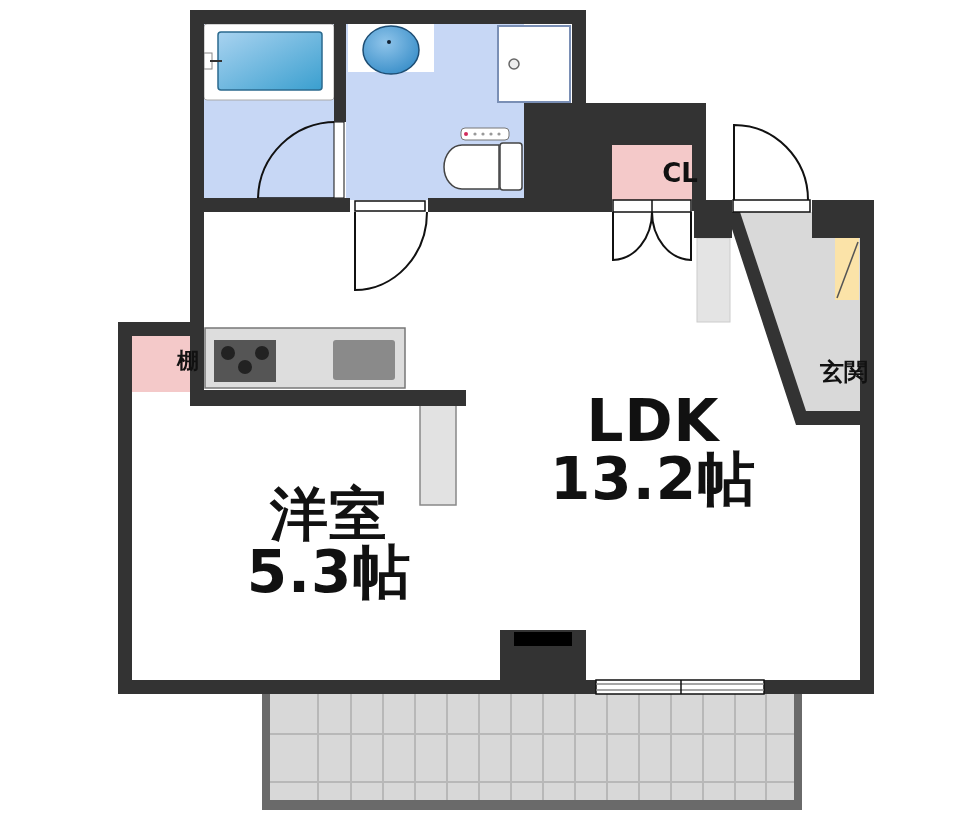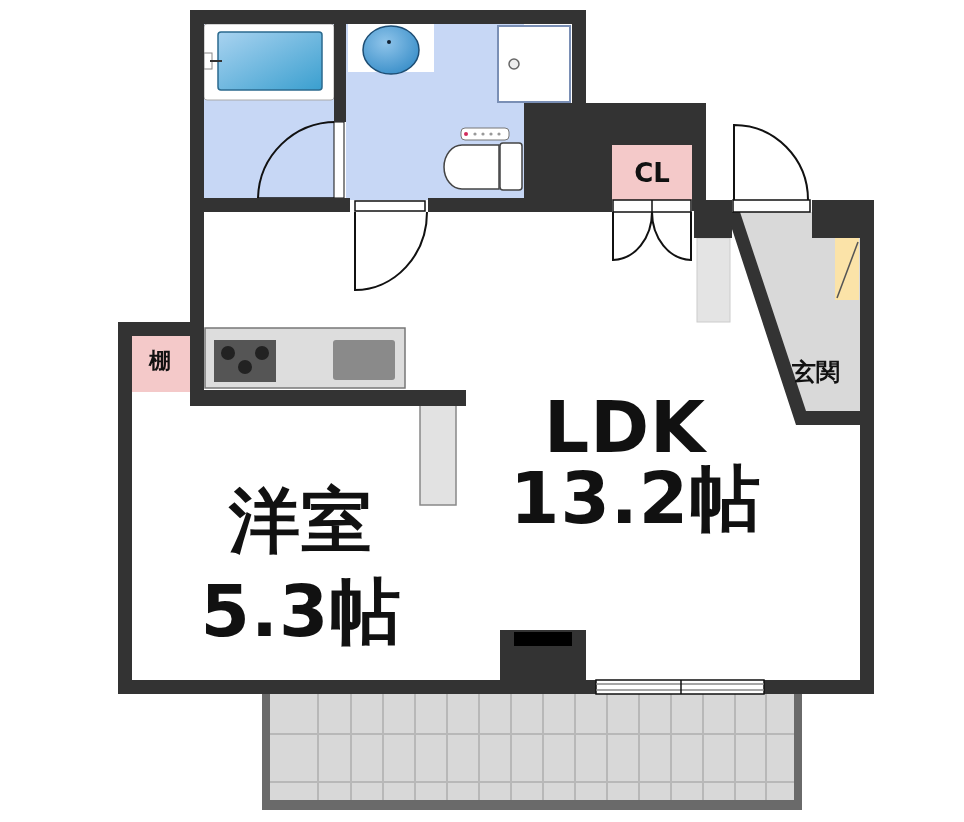--- a/index.html
+++ b/index.html
@@ -1,21 +1,21 @@
 <!DOCTYPE html>
 <html><head>
 <meta charset="utf-8">
 <style>
   html, body { margin: 0; padding: 0; background: #ffffff; }
   body { width: 964px; height: 822px; position: relative; overflow: hidden;
          font-family: "DejaVu Sans", sans-serif; }
   #plan { position: absolute; left: 0; top: 0; width: 964px; height: 822px; }
   .lbl { position: absolute; color: #111; font-family: "DejaVu Sans", sans-serif;
-         font-weight: bold; white-space: nowrap; text-align: center; line-height: 1; }
-  .room-big { font-size: 71px; letter-spacing: 1px; }
+         font-weight: bold; white-space: nowrap; text-align: center; line-height: 1; padding-left: 28px; }
+  .room-big { font-size: 58px; letter-spacing: 1px; }
   .small-lbl { font-size: 24px; }
 </style>
 </head>
 <body>
 
 <svg id="plan" viewBox="0 0 964 822" xmlns="http://www.w3.org/2000/svg">
   <defs>
     <linearGradient id="tubGrad" x1="0" y1="0" x2="1" y2="1">
       <stop offset="0" stop-color="#a9d3f0"></stop>
       <stop offset="1" stop-color="#3a9fcf"></stop>
@@ -152,18 +152,18 @@
   </g>
 </svg>
 
 <div class="lbl room-big" style="left:510px; top:392px; width:230px;">
   <div>LDK</div>
   <div style="">13.2帖</div>
 </div>
 
 <div class="lbl room-big" style="left:196px; top:485px; width:210px;">
   <div>洋室</div>
-  <div style="margin-top:20px;">5.3帖</div>
+  <div style="margin-top:0;">5.3帖</div>
 </div>
 
 <div class="lbl small-lbl" style="left:778px; top:316px; width:76px;margin-top:44px;">玄関</div>
 <div class="lbl small-lbl" style="left:612px; top:160px; width:80px; font-size:26px;">CL</div>
 <div class="lbl small-lbl" style="left:130px; top:350px; width:60px; font-size:22px;">棚</div>
 
 </body></html>

